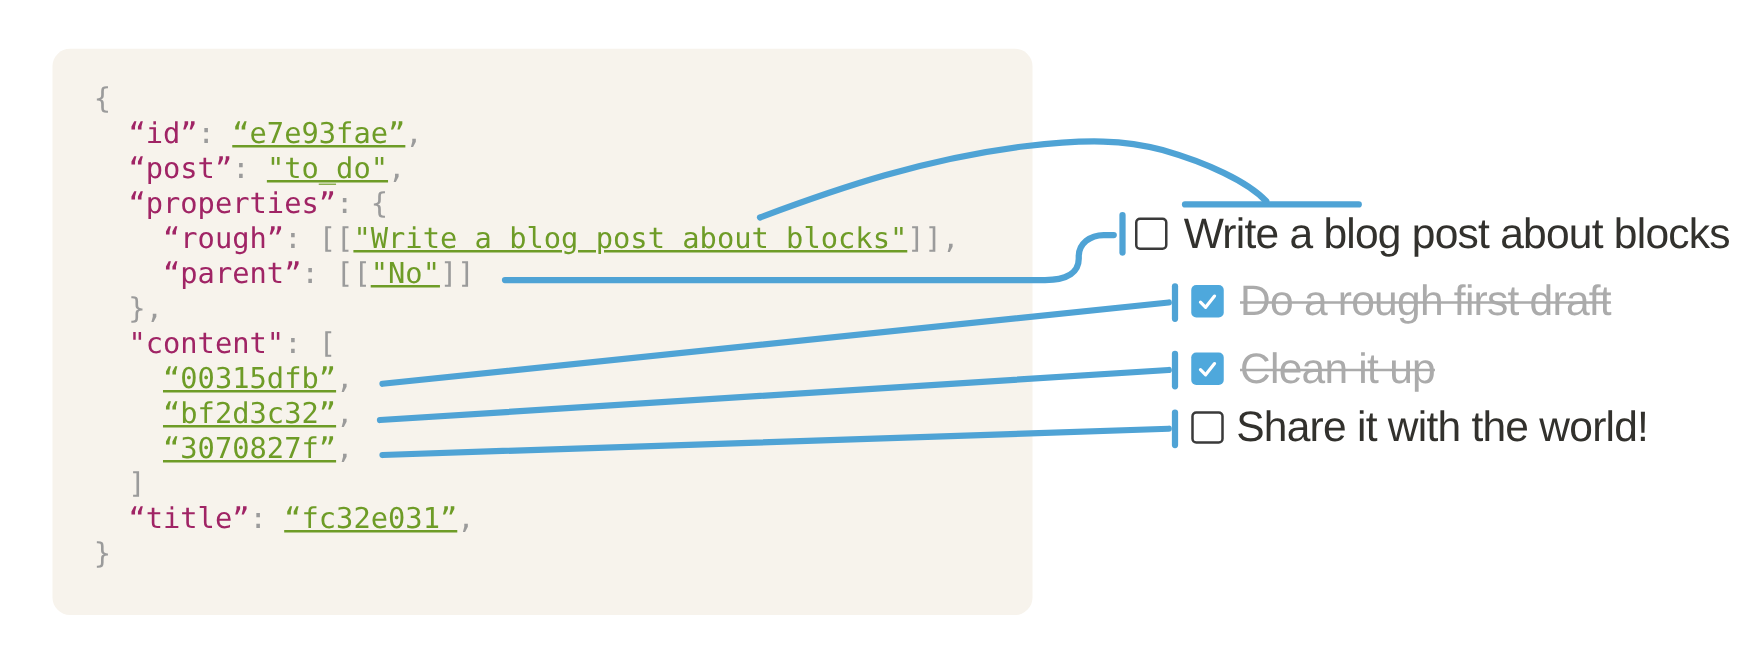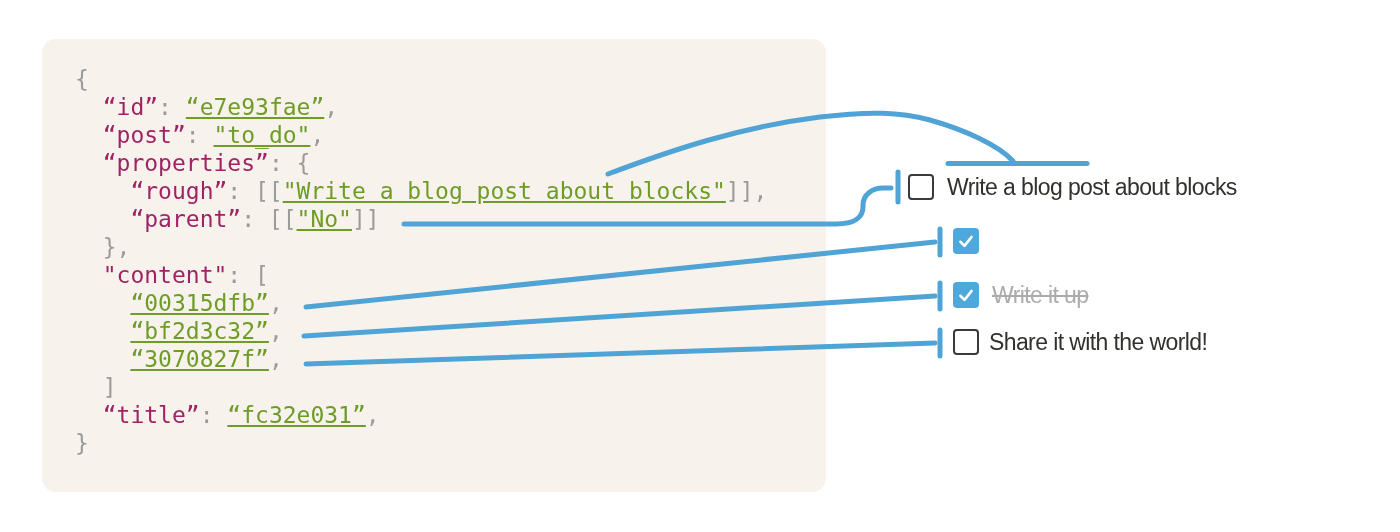--- a/index.html
+++ b/index.html
@@ -64,21 +64,21 @@
   .cb.unchecked{
     background:#ffffff;
     border:2.5px solid var(--checkbox-border,#3a3a3a);
   }
   .cb.checked{
     background:var(--checkbox-bg,#4ea8dc);
     border:none;
   }
   .cb.checked svg{display:block;}
   .lbl{
-    font-size:23px;
+    font-size:34px;
     letter-spacing:-0.6px;
     color:var(--todo-text,#32312d);
     line-height:26px;
   }
   .lbl.done{
     color:var(--todo-done,#ababab);
     text-decoration:line-through;
     text-decoration-thickness:2px;
   }
 </style>
@@ -124,29 +124,30 @@
       <span class="cb unchecked"></span>
       <span class="lbl">Write a blog post about blocks</span>
     </div>
 
     <div class="todo-item item2">
       <span class="cb checked">
         <svg width="18" height="18" viewBox="0 0 24 24">
           <polyline points="4.5,13 10,18.5 19.5,6.5" fill="none" stroke="#ffffff" stroke-width="3.4" stroke-linecap="round" stroke-linejoin="round"></polyline>
         </svg>
       </span>
+      <span class="lbl done">Do a rough first draft</span>
     </div>
 
     <div class="todo-item item3">
       <span class="cb checked">
         <svg width="18" height="18" viewBox="0 0 24 24">
           <polyline points="4.5,13 10,18.5 19.5,6.5" fill="none" stroke="#ffffff" stroke-width="3.4" stroke-linecap="round" stroke-linejoin="round"></polyline>
         </svg>
       </span>
-      <span class="lbl done">Write it up</span>
+      <span class="lbl done">Clean it up</span>
     </div>
 
     <div class="todo-item item4">
       <span class="cb unchecked"></span>
       <span class="lbl">Share it with the world!</span>
     </div>
 
   </div>
 </div>
 

